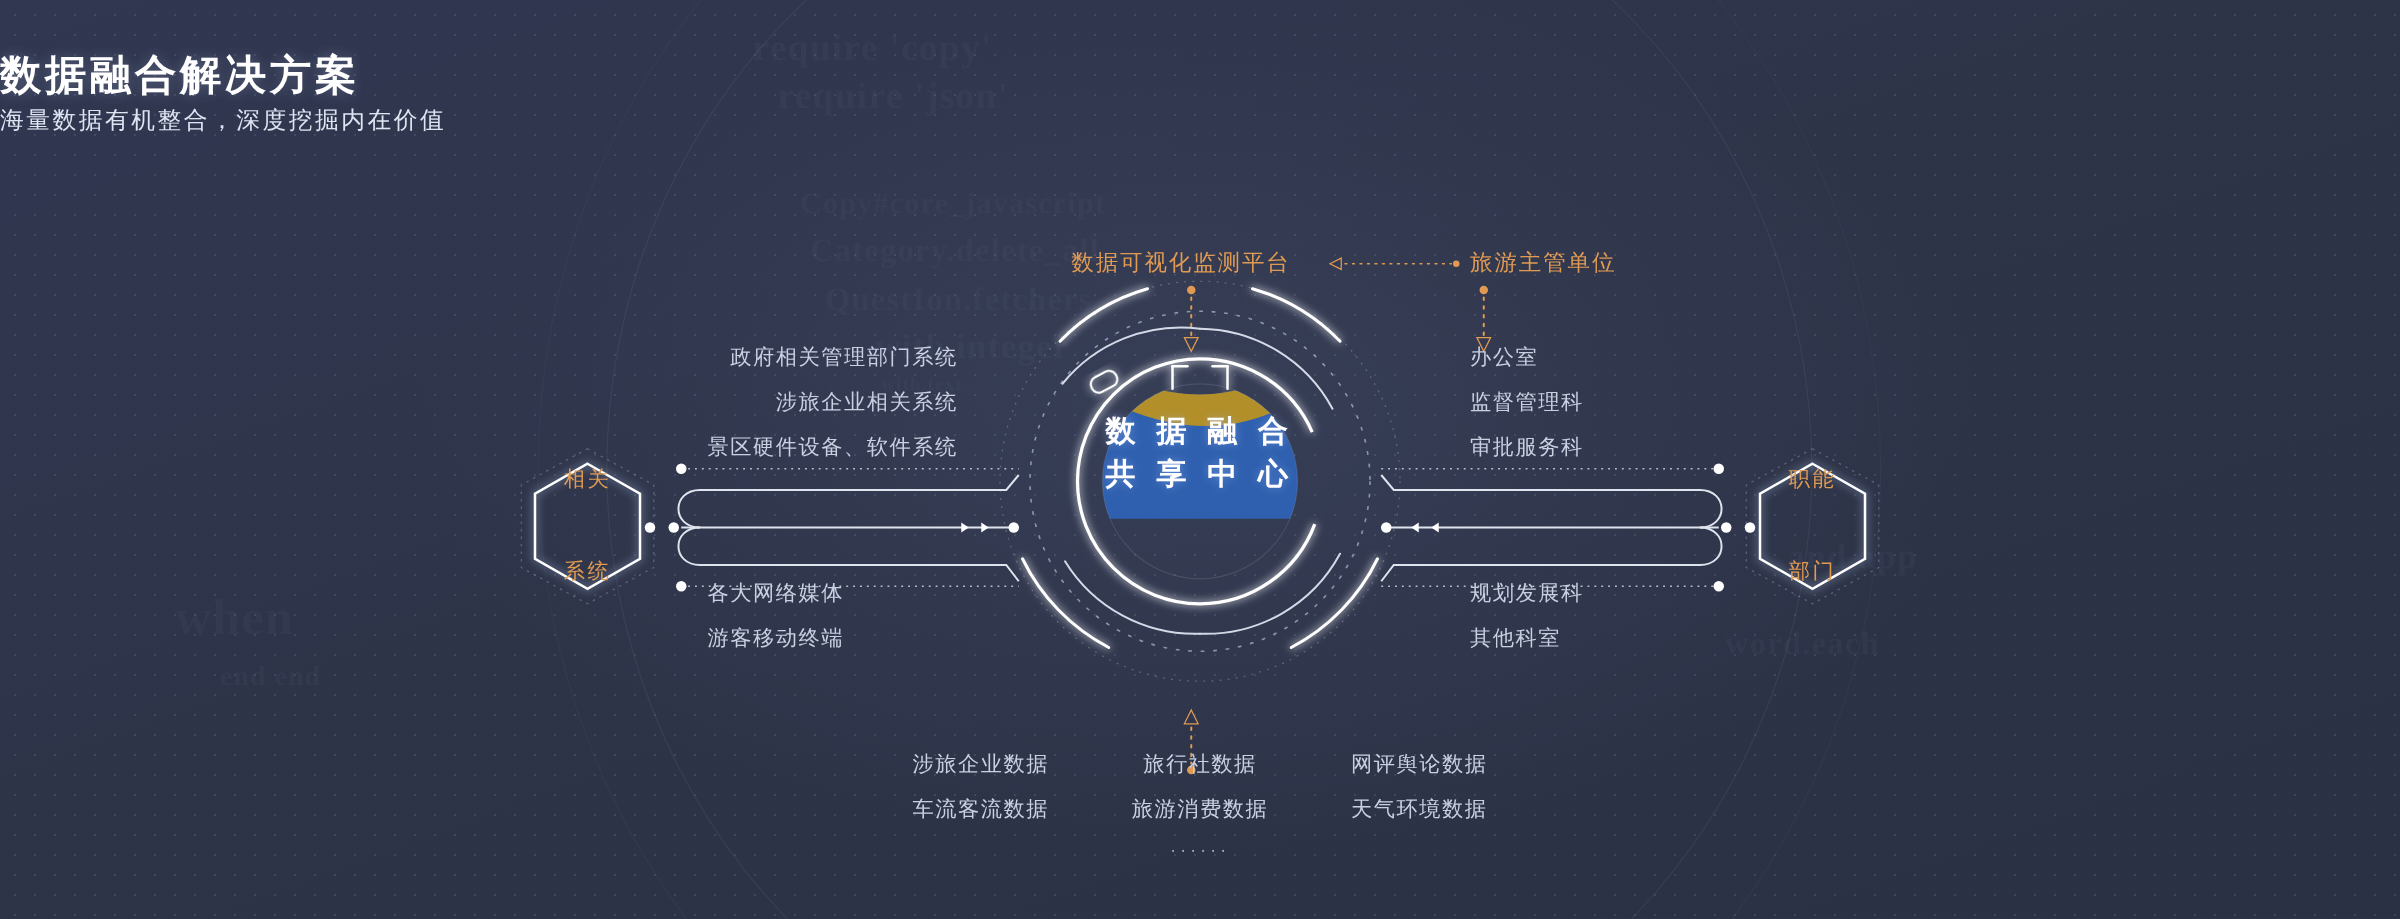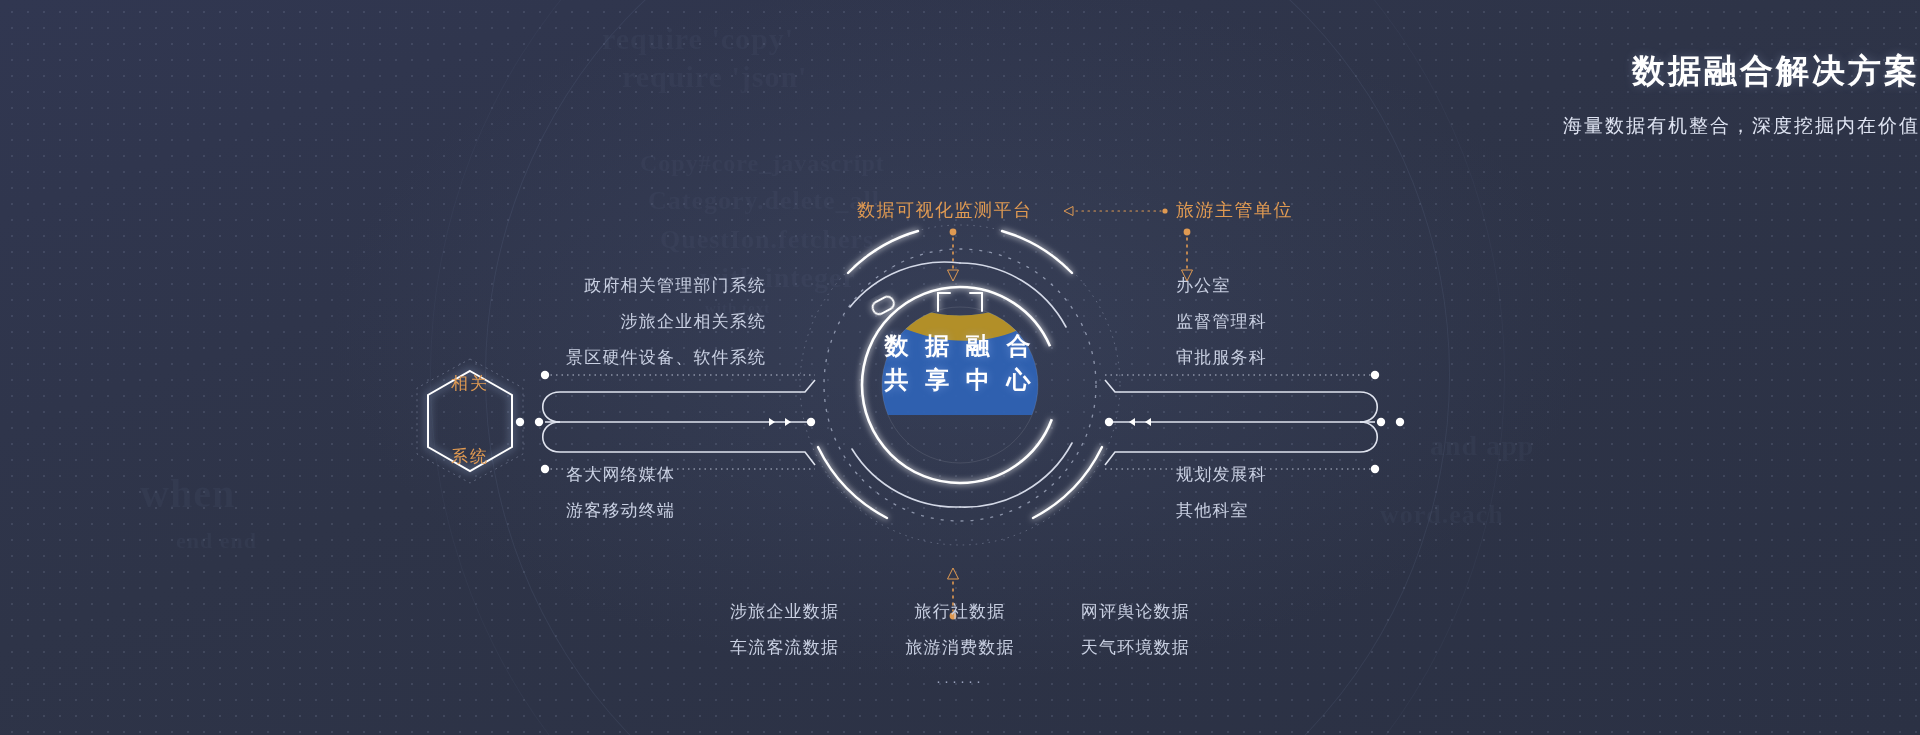--- a/index.html
+++ b/index.html
@@ -38,31 +38,30 @@
   }
   
   .bigellipse {
     position: absolute;
     border: 1px solid rgba(150,165,205,0.10);
     border-radius: 50%;
     pointer-events: none;
   }
 
   
-  #header { position: absolute; top: 11px; left: 0; width: 1920px; text-align: right; padding-left: 44px; }
+  #header { position: absolute; top: 0; left: 0; width: 1920px; text-align: left; }
   #title {
     margin-top: 38px;
     font-size: 33px;
     font-weight: 700;
     color: #ffffff;
     letter-spacing: 3px;
     text-shadow: 0 0 10px rgba(200,220,255,0.25);
   }
   #subtitle {
-    margin-top: 19px;
     font-size: 19px;
     color: #dfe4f2;
     letter-spacing: 2px;
     font-weight: 400;
   }
 
   
   .orange-label {
     position: absolute;
     color: #e09a52;
@@ -225,20 +224,30 @@
     <svg width="120" height="132" viewBox="0 0 120 132">
       <polygon points="60,4 113,33 113,99 60,128 7,99 7,33" fill="none" stroke="rgba(200,210,235,0.30)" stroke-width="1" stroke-dasharray="2 4"></polygon>
       <polygon points="60,16 102,40 102,92 60,116 18,92 18,40" fill="none" stroke="#ffffff" stroke-width="2" style="filter: drop-shadow(0 0 4px rgba(190,215,255,0.75));"></polygon>
     </svg>
     <div class="hex-label">
       <span>相关</span>
       <span>系统</span>
     </div>
   </div>
 
+  <div class="hex-wrap" id="hex-right">
+    <svg width="120" height="132" viewBox="0 0 120 132">
+      <polygon points="60,4 113,33 113,99 60,128 7,99 7,33" fill="none" stroke="rgba(200,210,235,0.30)" stroke-width="1" stroke-dasharray="2 4"></polygon>
+      <polygon points="60,16 102,40 102,92 60,116 18,92 18,40" fill="none" stroke="#ffffff" stroke-width="2" style="filter: drop-shadow(0 0 4px rgba(190,215,255,0.75));"></polygon>
+    </svg>
+    <div class="hex-label">
+      <span>职能</span>
+      <span>部门</span>
+    </div>
+  </div>
 
   <div class="side-list" id="left-top">
     <div class="side-item">政府相关管理部门系统</div>
     <div class="side-item">涉旅企业相关系统</div>
     <div class="side-item">景区硬件设备、软件系统</div>
   </div>
 
   <div class="side-list" id="left-bottom">
     <div class="side-item">各大网络媒体</div>
     <div class="side-item">游客移动终端</div>

